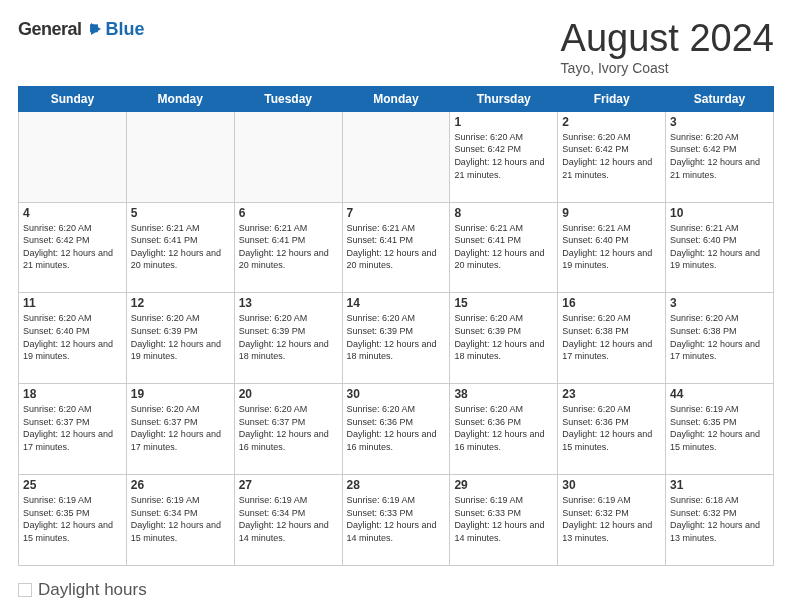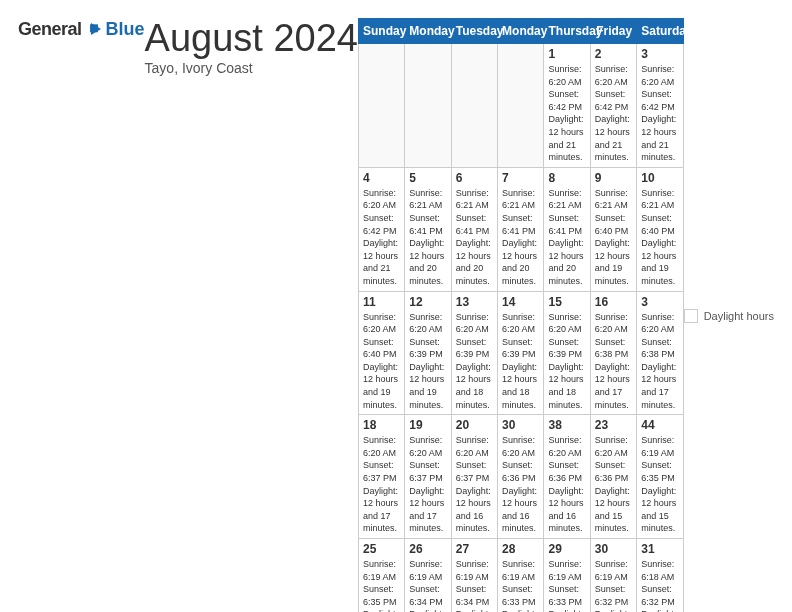--- a/index.html
+++ b/index.html
@@ -8,21 +8,21 @@
       background: #fff;
       width: 792px;
       height: 612px;
       overflow: hidden;
     }
     .page {
       width: 792px;
       height: 612px;
       padding: 18px 18px 12px 18px;
       display: flex;
-      flex-direction: row;
+      flex-direction: column;
     }
     .header {
       display: flex;
       justify-content: space-between;
       align-items: flex-start;
       margin-bottom: 10px;
     }
     .logo {
       display: flex;
       flex-direction: column;
@@ -62,22 +62,22 @@
       border: 1px solid #ccc;
       border-collapse: collapse;
       width: 100%;
       table-layout: fixed;
     }
     .calendar th {
       background-color: #1a6ab1;
       color: #fff;
       font-size: 12px;
       font-weight: bold;
-      padding: 5px 4px;
-      text-align: right;
+      padding: 5px 19px;
+      text-align: center;
       border: 1px solid #1a6ab1;
     }
     .calendar td {
       border: 1px solid #ccc;
       vertical-align: top;
       padding: 3px 4px;
       font-size: 9.5px;
       color: #333;
       height: 82px;
       background: #fff;
@@ -94,21 +94,21 @@
     }
     .day-info {
       font-size: 9px;
       color: #333;
       line-height: 1.4;
     }
     .footer {
       display: flex;
       align-items: center;
       margin-top: 14px;
-      font-size: 11px;
+      font-size: 17px;
       color: #555;
     }
     .daylight-box {
       width: 14px;
       height: 14px;
       background: #fff;
       border: 1px solid #ccc;
       margin-right: 6px;
       display: inline-block;
     }

